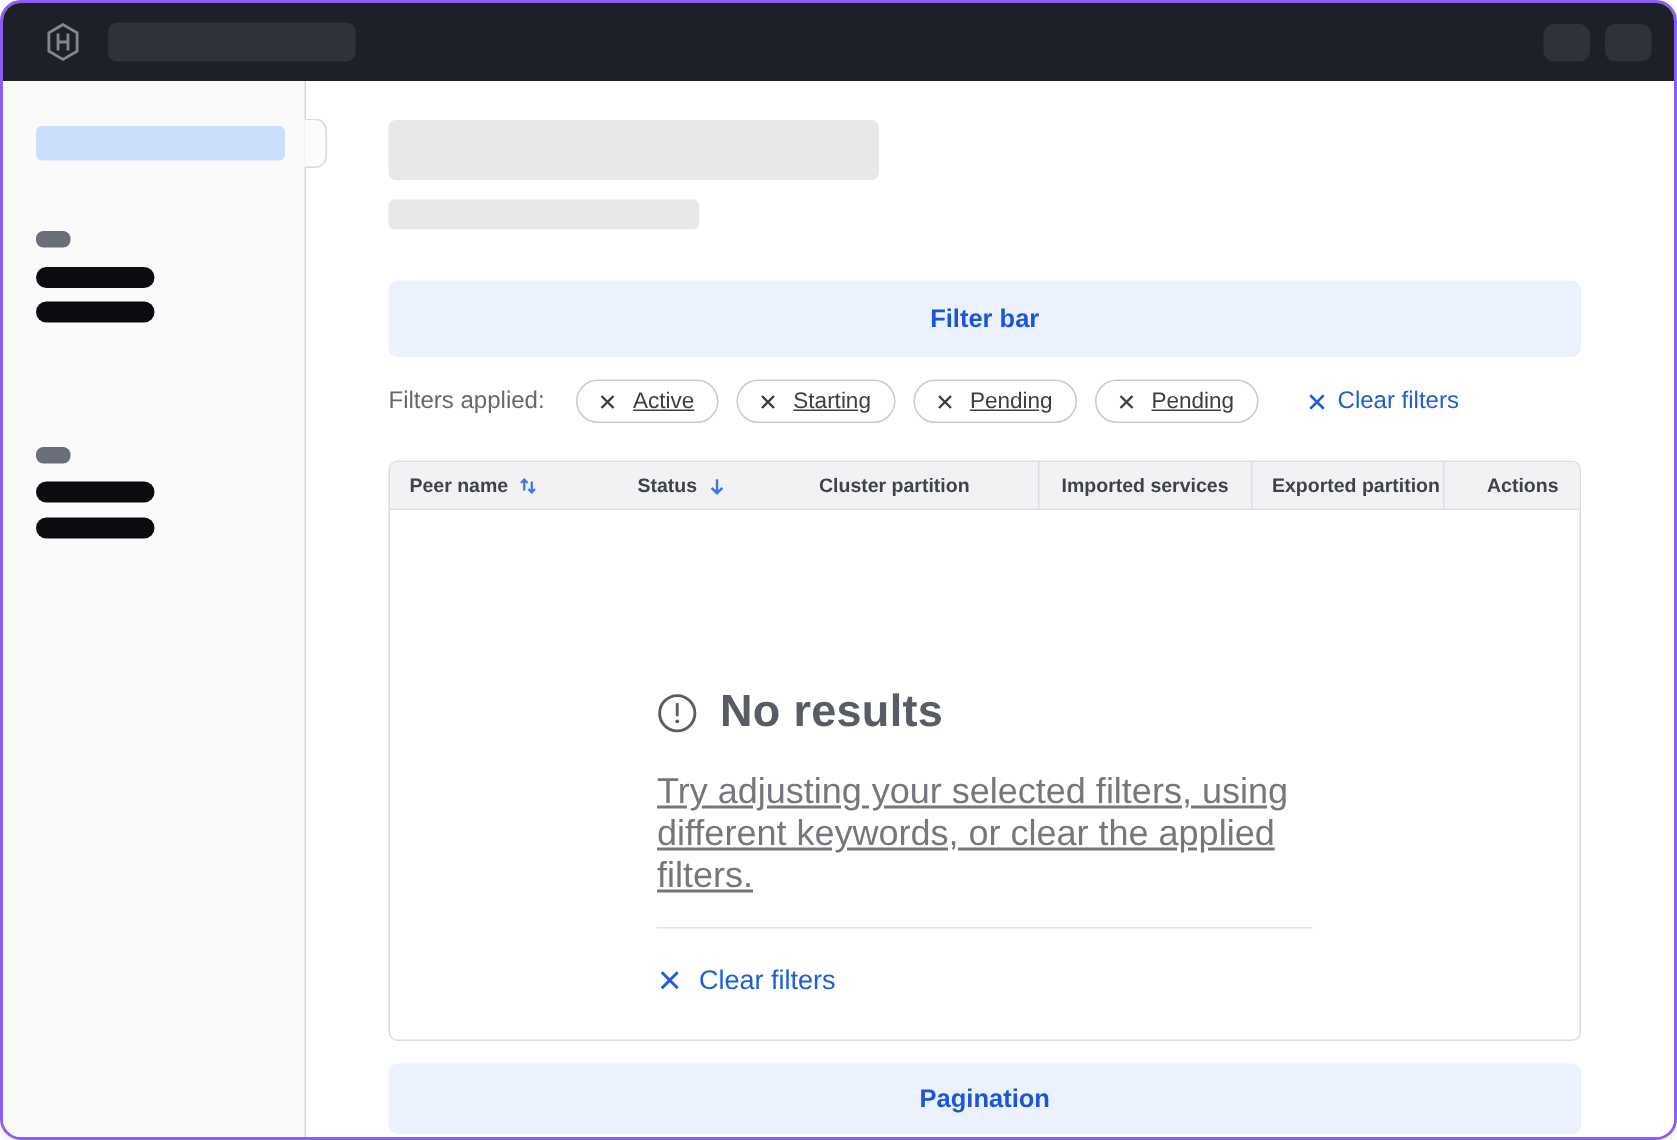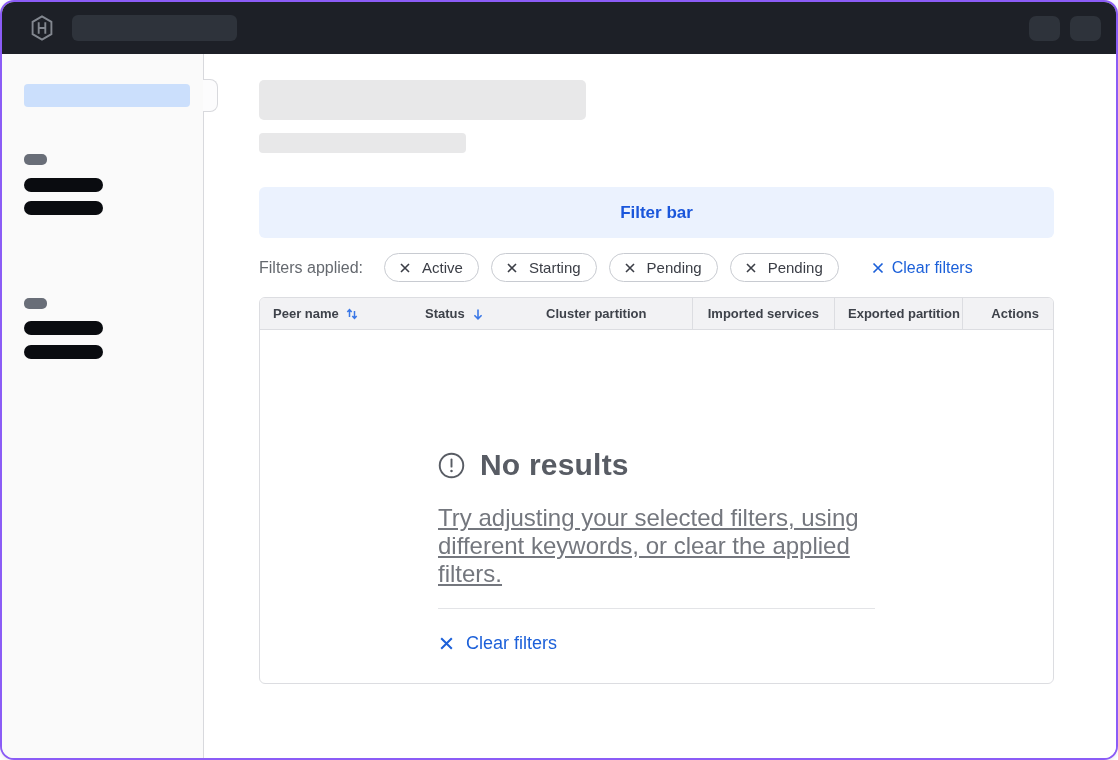--- a/index.html
+++ b/index.html
@@ -35,28 +35,28 @@
   .ph-subtitle{ margin-top:13px; width:207px; height:20px; background:#e8e8e9; border-radius:4px; }
   .banner{ background:#ebf2fe; border-radius:6px; display:flex; align-items:center; justify-content:center;
     color:#1a56db; font-weight:bold; font-size:17px; }
   .banner.filter{ margin-top:34px; height:51px; }
   .banner.pagination{ margin-top:15px; height:47px; }
   
   .filters-row{ margin-top:15px; height:29px; display:flex; align-items:center; }
   .filters-label{ font-size:16px; color:#65696f; margin-right:21px; }
   .chip{ display:flex; align-items:center; gap:10px; height:29px; padding:0 15px 0 13px;
     background:#fff; border:1px solid #c8cbd1; border-radius:15px;
-    font-size:15px; color:#3b3e46; cursor:pointer; }
+    font-size:15px; color:#3b3e46; cursor:pointer;text-decoration:underline; }
   .chip + .chip{ margin-left:12px; }
   .chip svg{ display:block; }
   .clear-link{ display:flex; align-items:center; gap:7px; margin-left:32px;
     color:#1c60d9; font-size:16px; font-weight:500; cursor:pointer; background:none; border:none;
     font-family:"Liberation Sans", sans-serif; }
   
-  .table{ margin-top:15px; height:387px; border:1px solid #dcdde1; border-radius:6px;
+  .table{ margin-top:25px; height:387px; border:1px solid #dcdde1; border-radius:6px;
     overflow:hidden; background:#fff; }
   .thead{ display:flex; height:32px; background:#f2f2f4; border-bottom:1px solid #dcdde1; }
   .th{ display:flex; align-items:center; font-size:13px; font-weight:bold; color:#3e424a; }
   .th svg{ margin-left:6px; flex:0 0 auto; }
   .th.c1{ width:152px; padding-left:13px; }
   .th.c2{ width:147px; border-right:1px solid #dcdde1; }
   .th.c3{ width:134px; padding-left:13px; }
   .th.c4{ width:142px; justify-content:flex-end; padding-right:15px; border-right:1px solid #dcdde1; }
   .th.c5{ width:128px; padding-left:13px; border-right:1px solid #dcdde1; }
   .th.c6{ flex:1; justify-content:flex-end; padding-right:14px; }
@@ -189,15 +189,18 @@
             <button class="empty-clear">
               <svg viewBox="0 0 16 16" width="17" height="17" stroke="#1c60d9" stroke-width="1.9" fill="none">
                   <path d="M3 3l10 10M13 3 3 13"></path>
                 </svg>
               <span>Clear filters</span>
             </button>
           </div>
         </div>
       </section>
 
+      <div class="banner pagination">
+        <span>Pagination</span>
+      </div>
     </div>
   </main>
 </div>
 
 </body></html>

